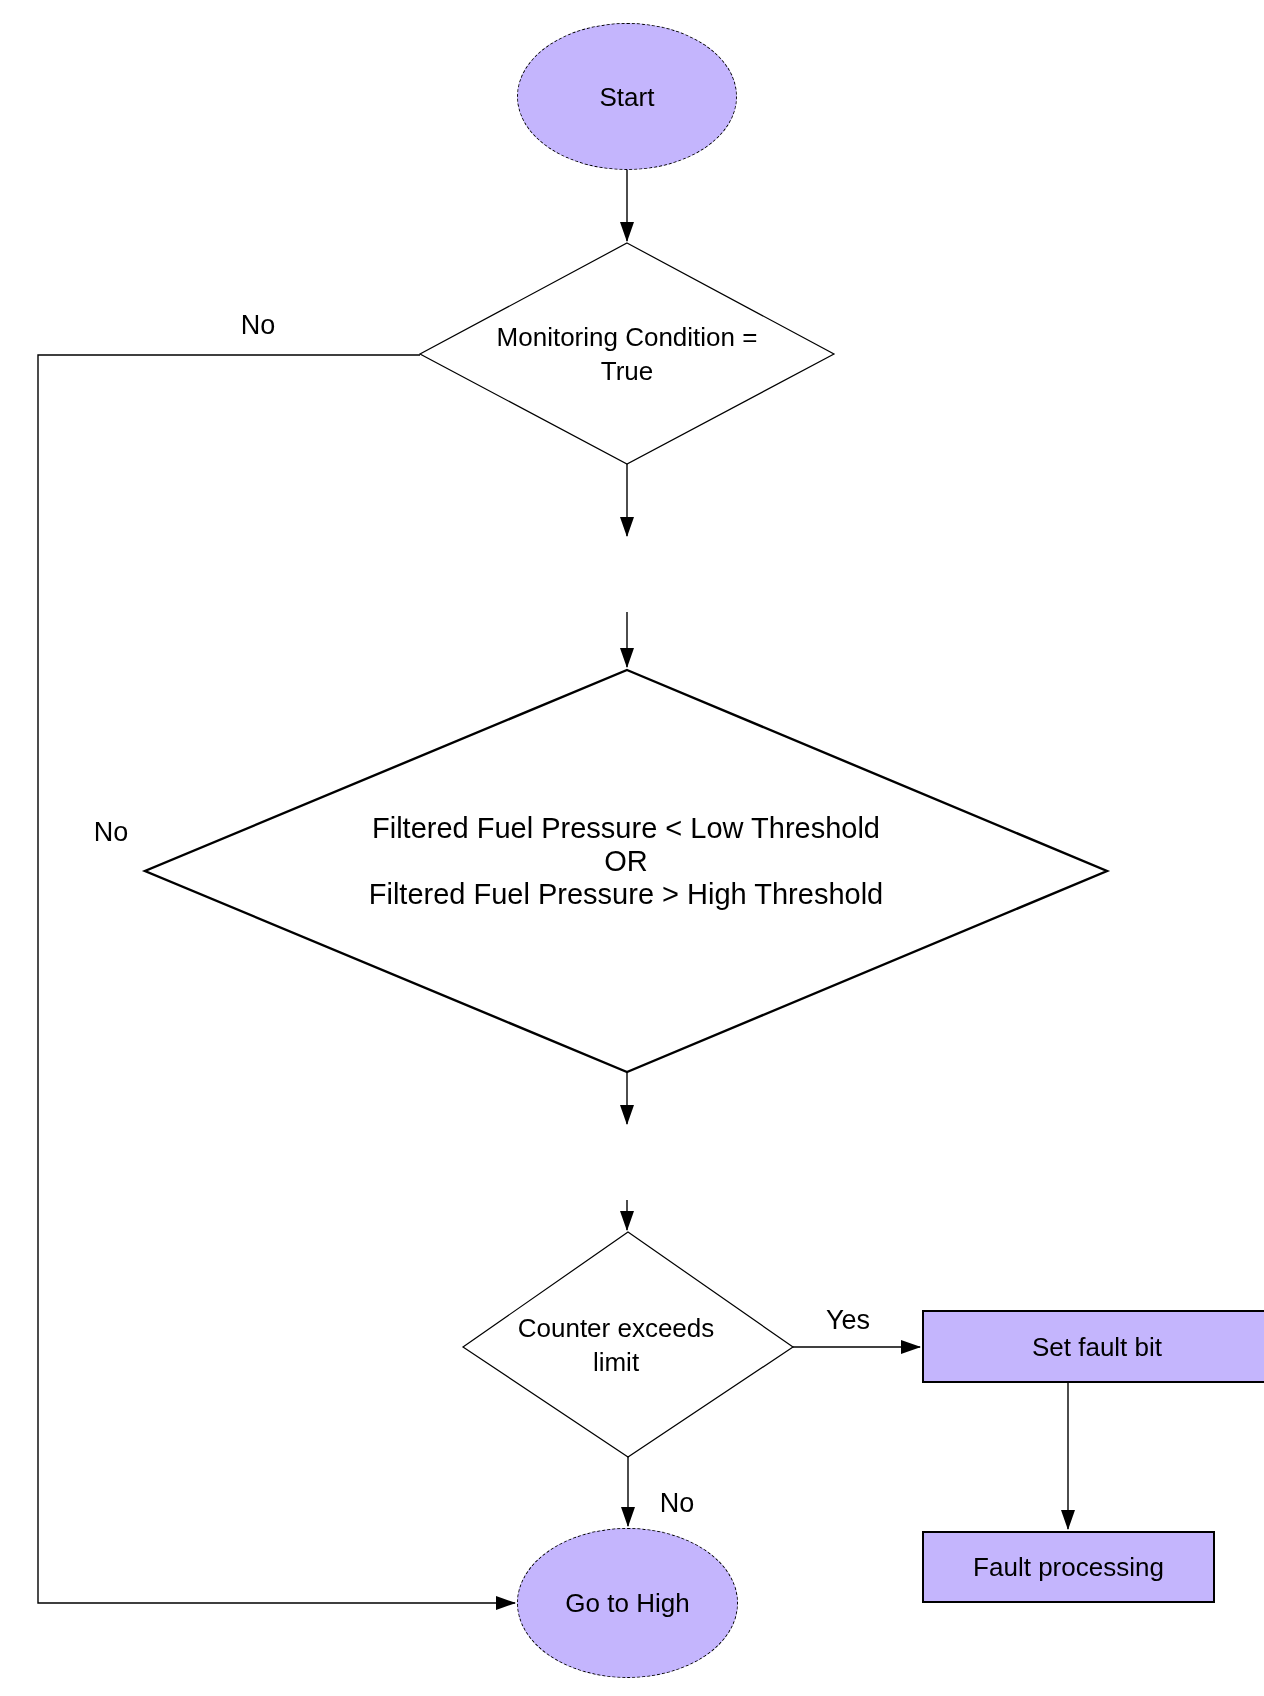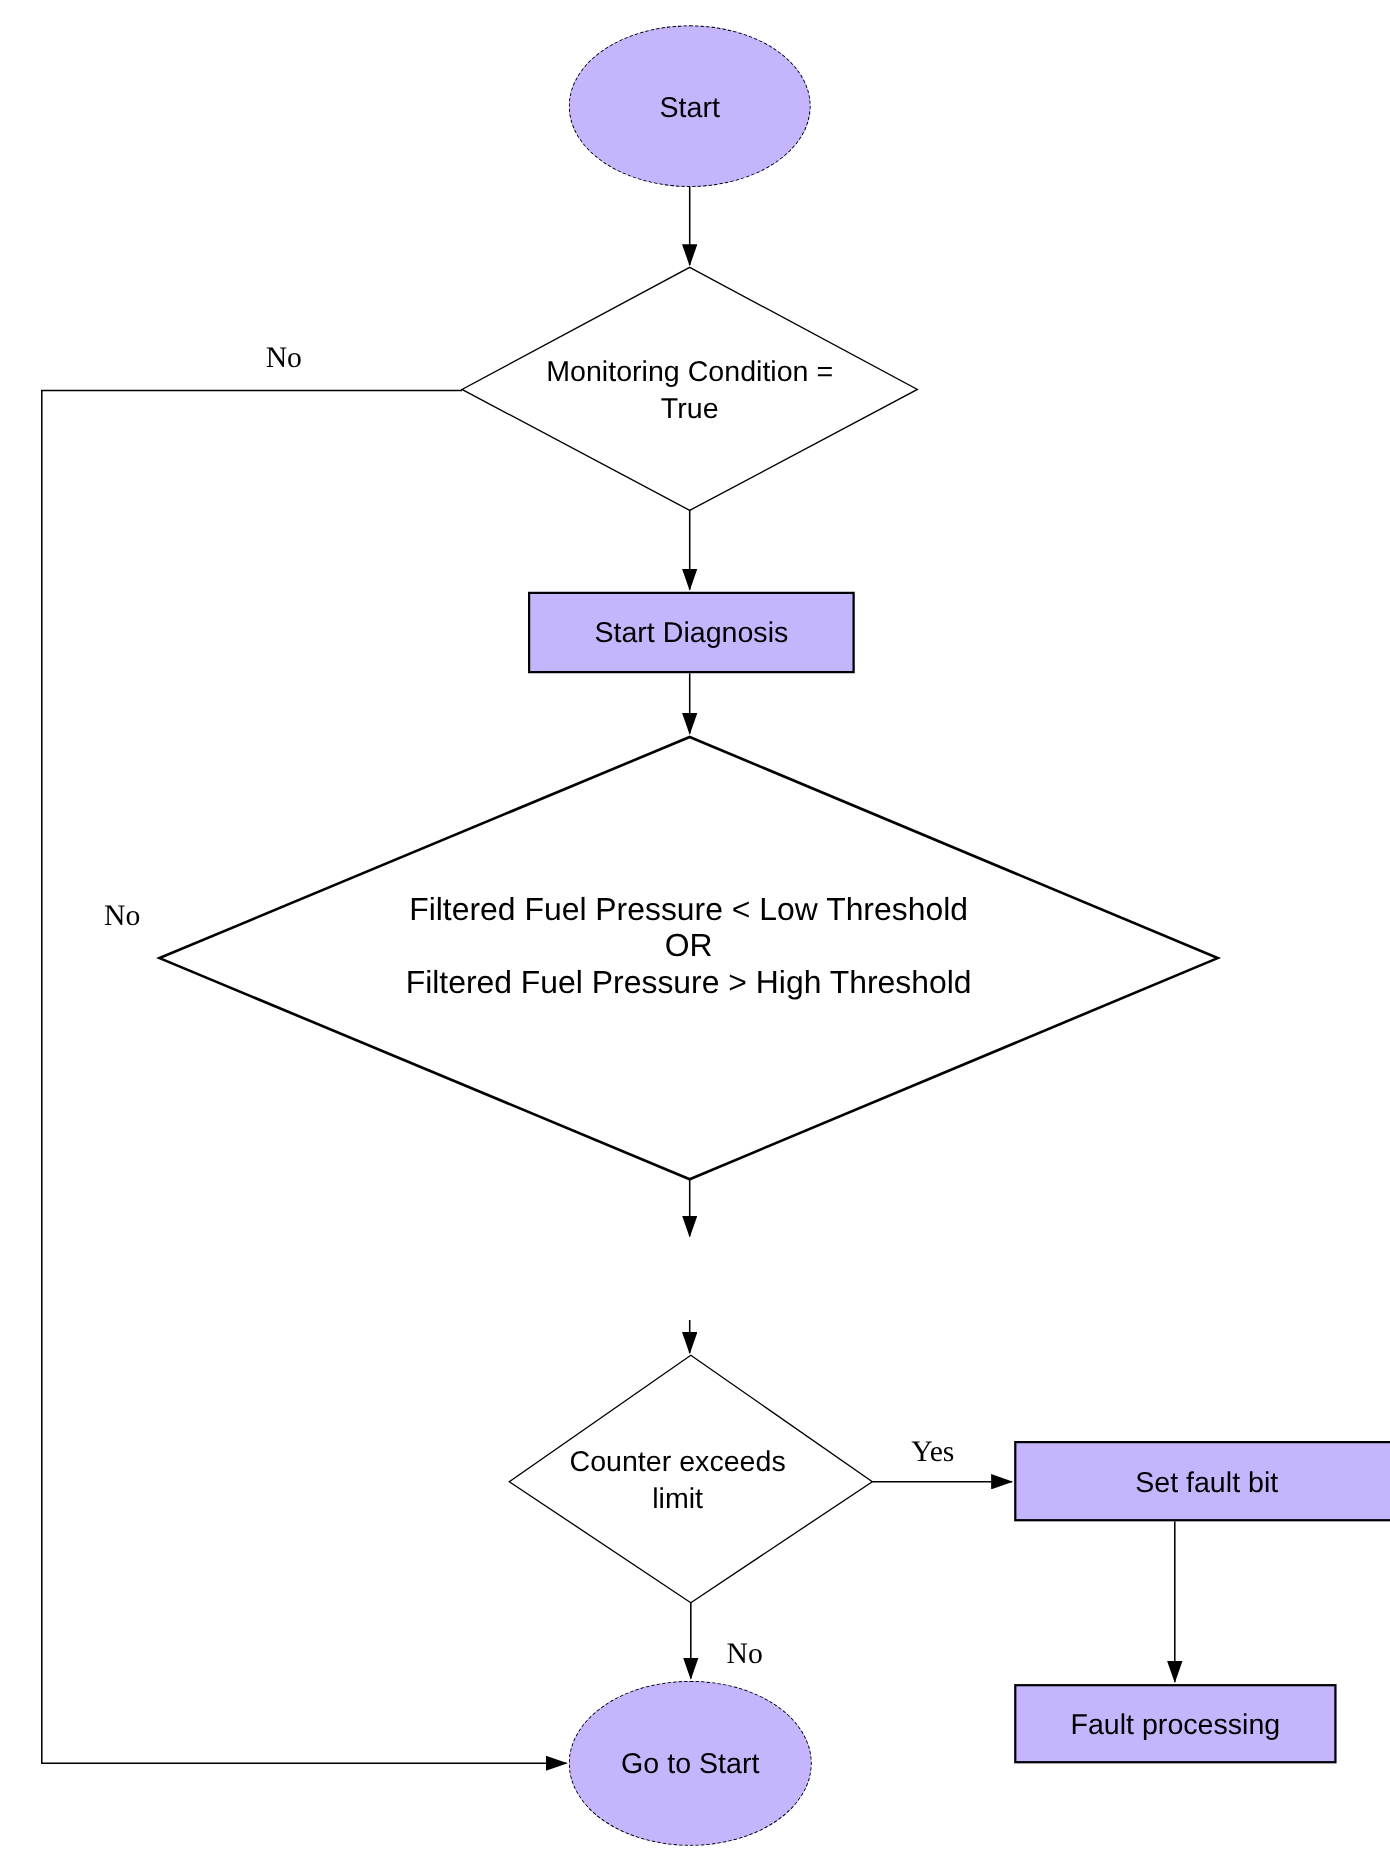--- a/index.html
+++ b/index.html
@@ -52,21 +52,20 @@
   }
   .diamond-label.big {
     font-size: 29px;
     line-height: 33px;
   }
   .edge-label {
     position: absolute;
     transform: translate(-50%, -50%);
     font-size: 27px;
     white-space: nowrap;
-    font-family: Liberation Serif, serif;
   }
 </style>
 </head>
 <body>
 
 <div id="canvas">
 
   <svg id="wires" viewBox="0 0 1264 1696" xmlns="http://www.w3.org/2000/svg">
     <defs>
       <marker id="ah" viewBox="0 0 20 14" refX="19" refY="7" markerWidth="20" markerHeight="14" markerUnits="userSpaceOnUse" orient="auto">
@@ -89,42 +88,39 @@
     <polygon points="628,1232 793,1347 628,1457 463,1347" fill="#ffffff" stroke="#000000" stroke-width="1.2"></polygon>
   </svg>
 
   <div class="node terminator" style="left:517px; top:23px; width:220px; height:147px;">
     <span class="lbl">Start</span>
   </div>
 
   <div class="diamond-label" style="left:627px; top:354px; width:320px;">Monitoring Condition =
 True</div>
 
-  <div class="node process" style="left:480px; top:538px; width:297px; height:74px;">
-    <span class="lbl">Start Diagnosis</span>
-  </div>
 
   <div class="diamond-label big" style="left:626px; top:861px; width:560px;">Filtered Fuel Pressure &lt; Low Threshold
 OR
 Filtered Fuel Pressure &gt; High Threshold</div>
 
 
   <div class="diamond-label" style="left:616px; top:1345px; width:280px;">Counter exceeds
 limit</div>
 
   <div class="node process" style="left:922px; top:1310px; width:350px; height:73px;">
     <span class="lbl">Set fault bit</span>
   </div>
 
   <div class="node process" style="left:922px; top:1531px; width:293px; height:72px;">
     <span class="lbl">Fault processing</span>
   </div>
 
   <div class="node terminator" style="left:517px; top:1528px; width:221px; height:150px;">
-    <span class="lbl">Go to Start</span>
+    <span class="lbl">Go to High</span>
   </div>
 
   <div class="edge-label" style="left:258px; top:325px;">No</div>
   <div class="edge-label" style="left:111px; top:832px;">No</div>
   <div class="edge-label" style="left:848px; top:1320px;">Yes</div>
   <div class="edge-label" style="left:677px; top:1503px;">No</div>
 
 </div>
 
 </body></html>

